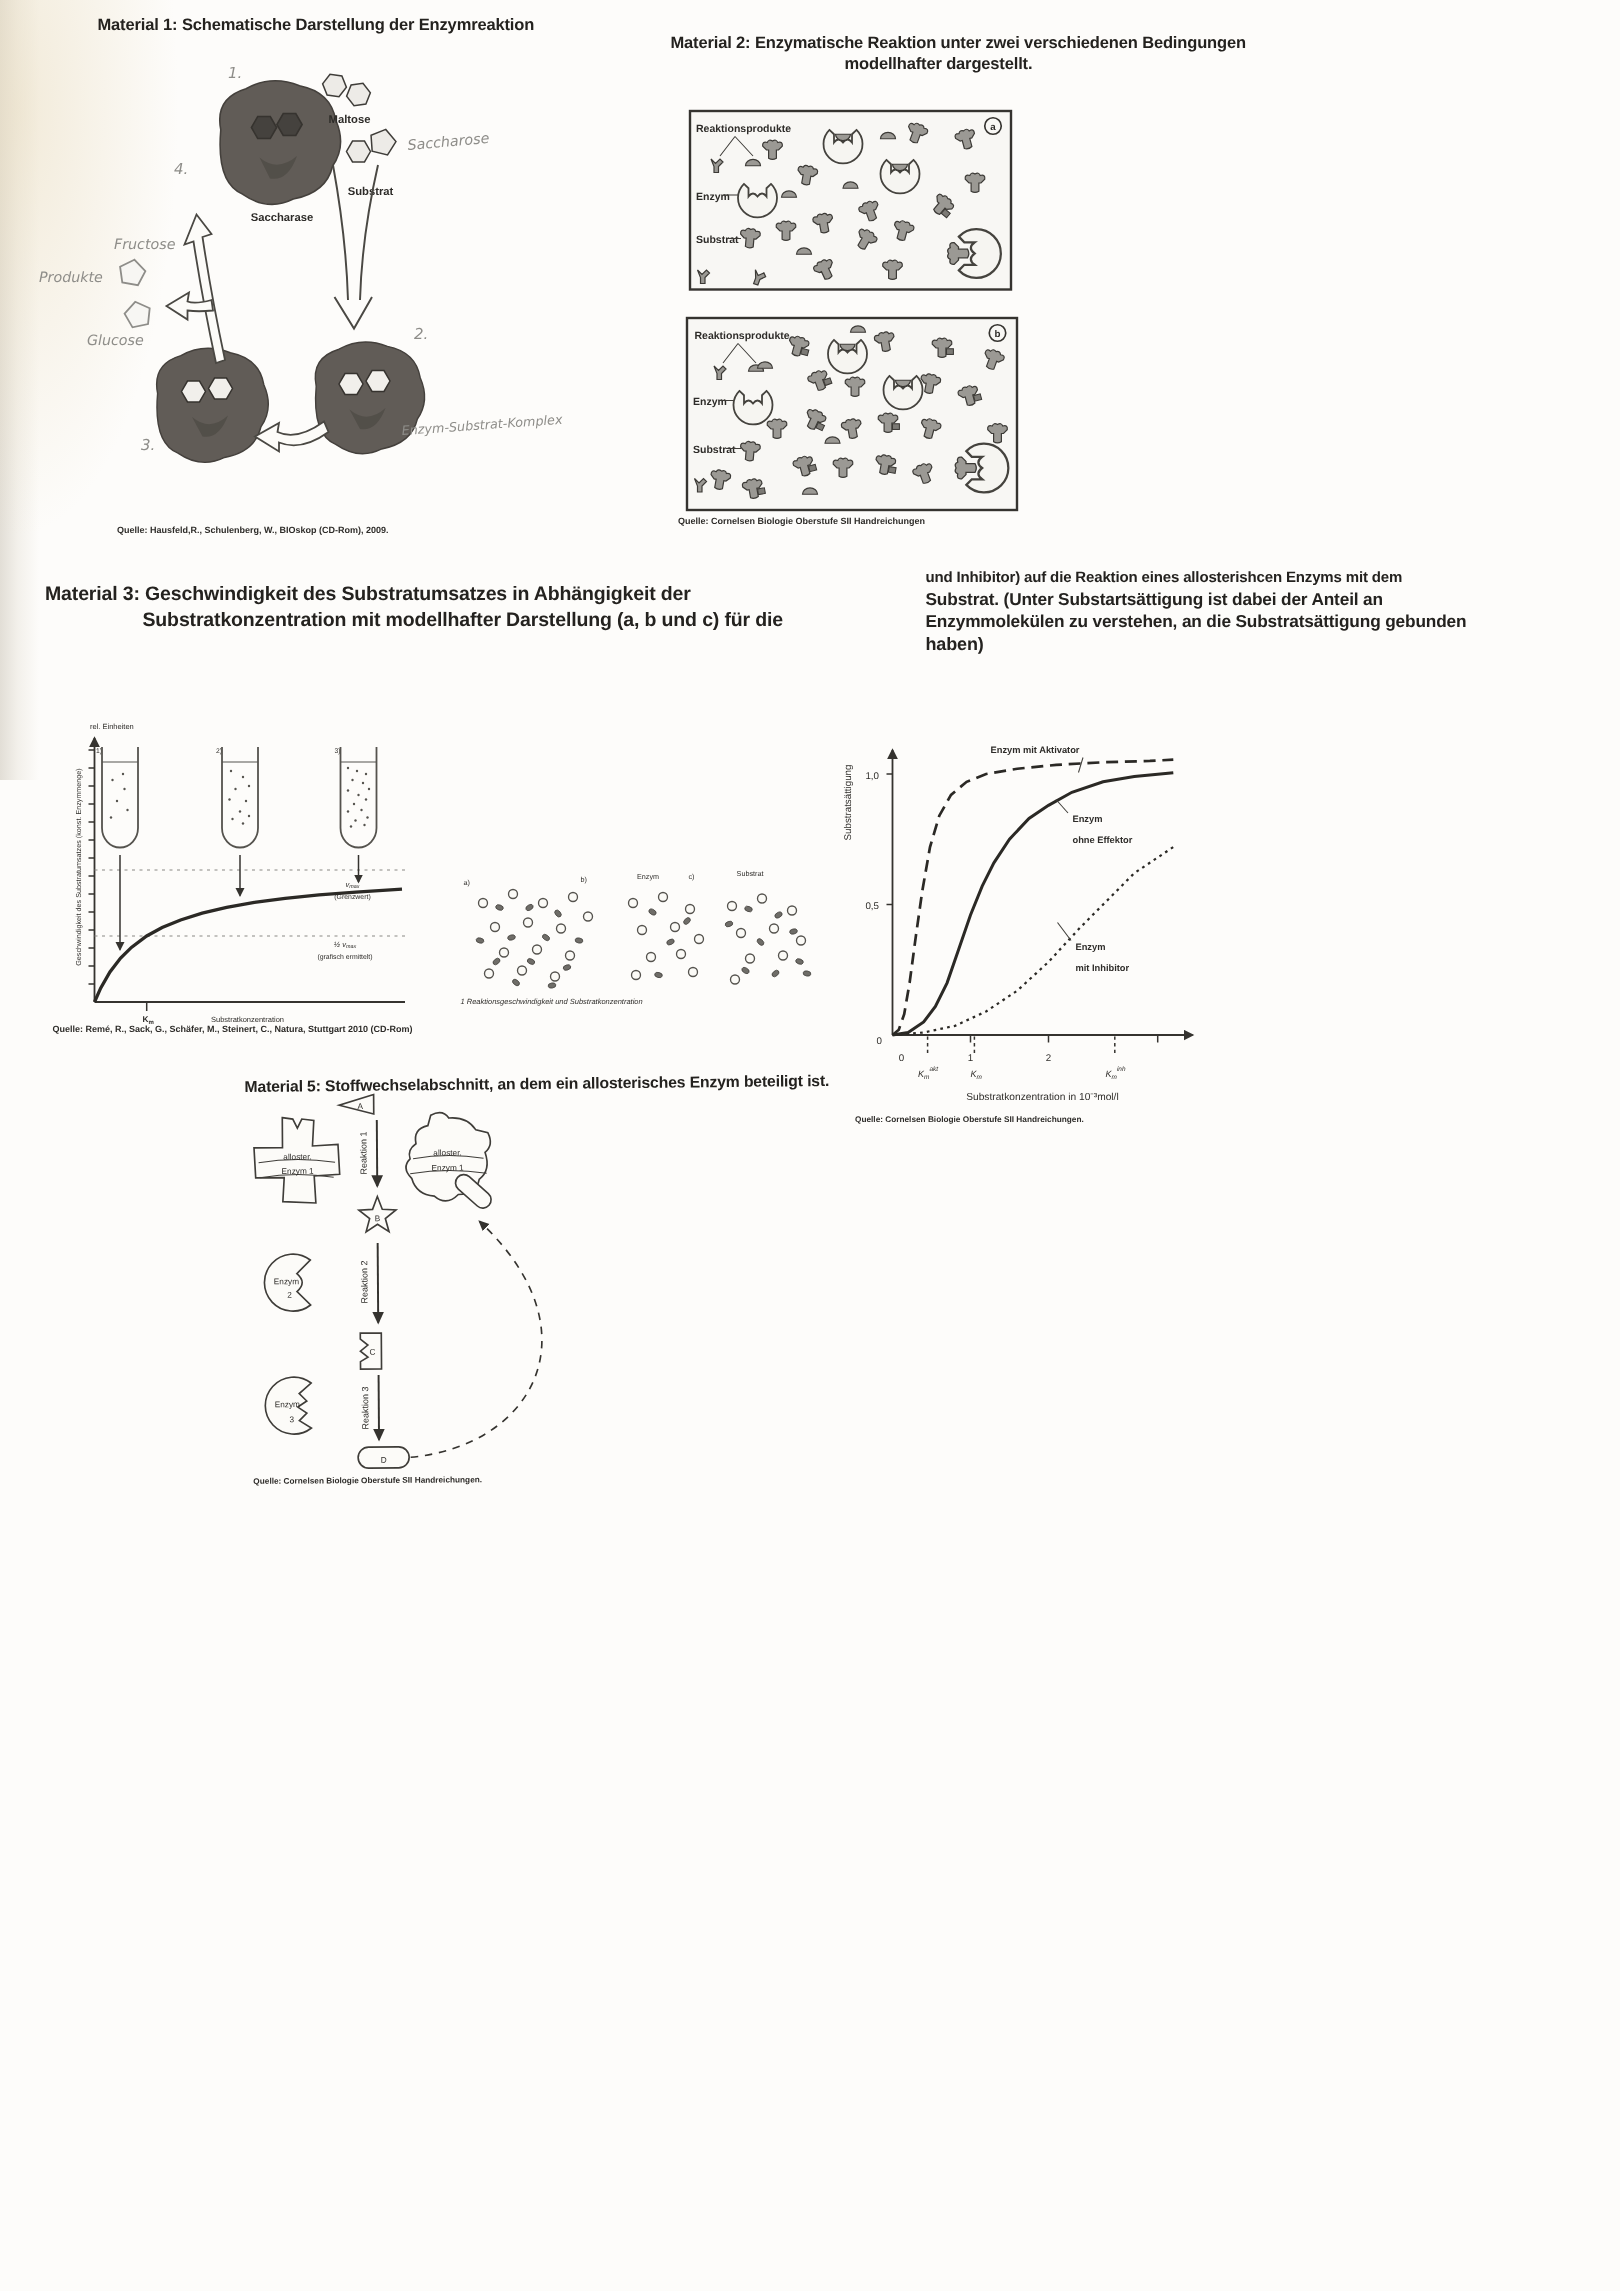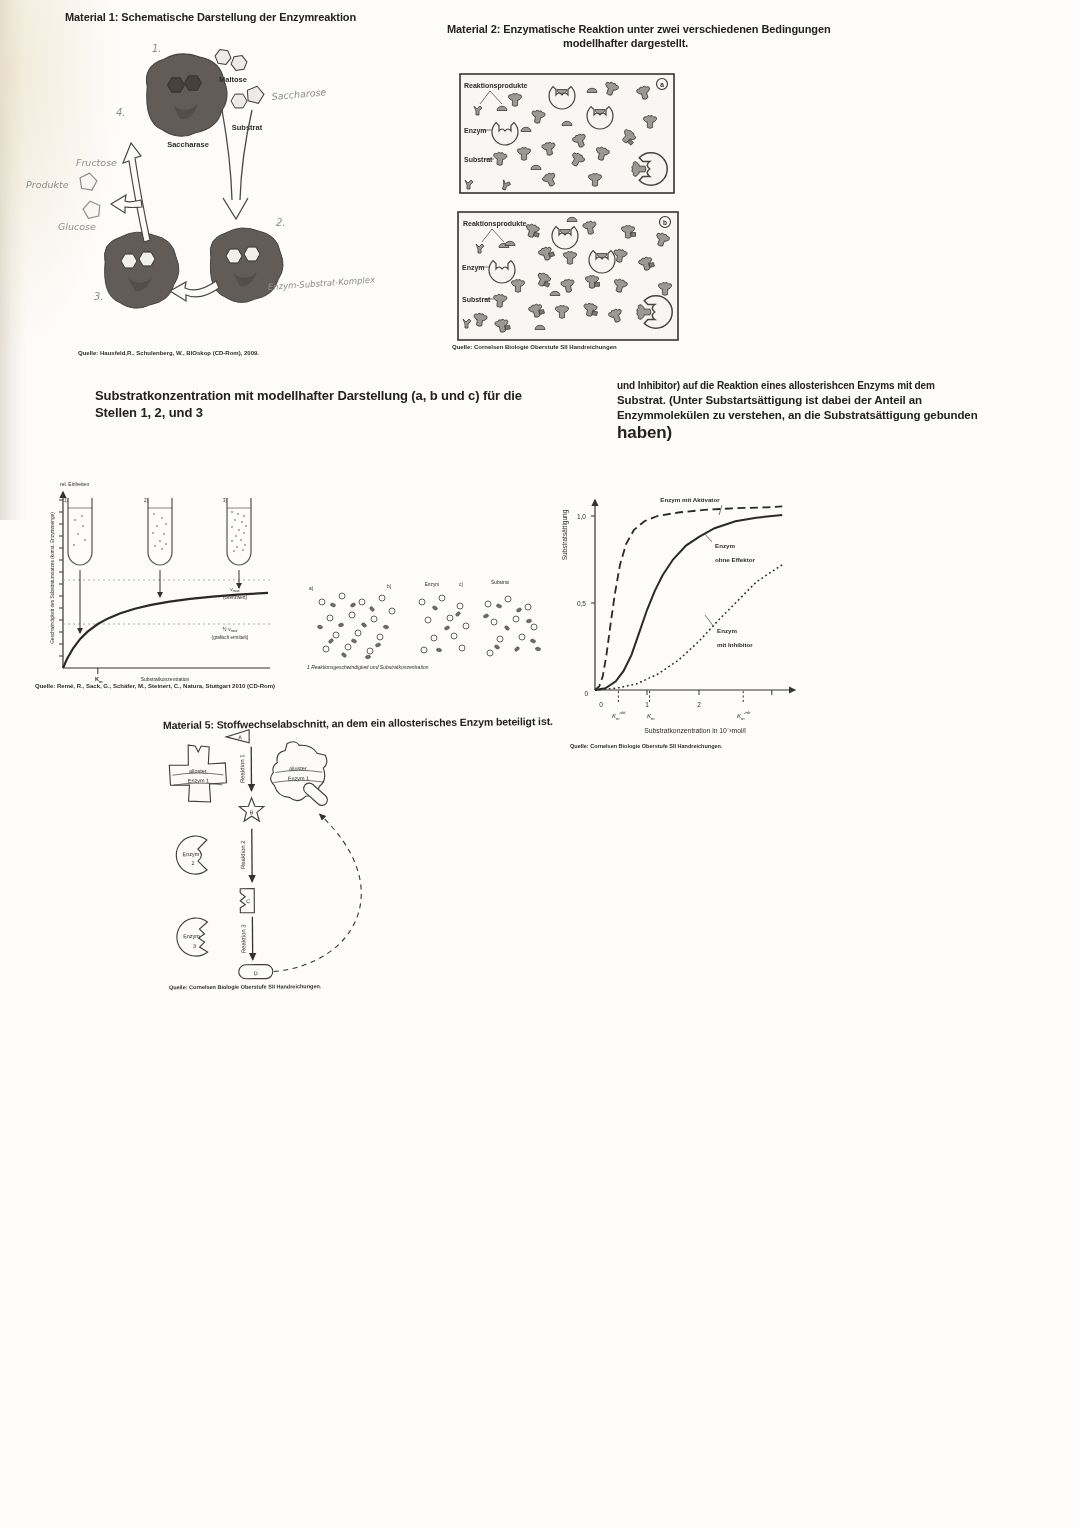--- a/index.html
+++ b/index.html
@@ -223,22 +223,22 @@
       <use href="#dome" transform="translate(105,226)"></use>
       <use href="#dome" transform="translate(90,260)"></use>
       <use href="#dome" transform="translate(60,176)"></use>
       <use href="#fork" transform="translate(17,255)"></use>
     </g>
   </g>
   <text x="2" y="281" font-size="6" class="bold" fill="#3a3833">Quelle: Cornelsen Biologie Oberstufe SII Handreichungen</text>
 </svg>
 
 <div class="sec" style="left:30px;top:388px">
+  <div class="mtitle" style="font-size:13px">Material 3: Geschwindigkeit des Substratumsatzes in Abhängigkeit der</div>
   <div class="mtitle" style="font-size:13px;padding-left:65px">Substratkonzentration mit modellhafter Darstellung (a, b und c) für die</div>
-  <div class="mtitle" style="font-size:13px;padding-left:65px">Stellen 1, 2, und 3</div>
 </div>
 
 <svg class="sec" style="left:30px;top:478px" width="510" height="215" viewBox="0 0 510 215">
   <defs>
     <marker id="arr3" markerWidth="8" markerHeight="8" refX="5" refY="3" orient="auto">
       <path d="M0,0 L6,3 L0,6 Z" fill="#35332f"></path>
     </marker>
   </defs>
 
   <line class="axis" x1="33" y1="190" x2="33" y2="14" marker-end="url(#arr3)"></line>
@@ -404,21 +404,21 @@
   </g>
   <text x="277" y="191" font-size="5" font-style="italic">1 Reaktionsgeschwindigkeit und Substratkonzentration</text>
 
   <text x="5" y="210" font-size="6" class="bold" fill="#3a3833">Quelle: Remé, R., Sack, G., Schäfer, M., Steinert, C., Natura, Stuttgart 2010 (CD-Rom)</text>
 </svg>
 
 <div class="sec" style="left:555px;top:380px;width:460px">
   <div class="mtitle" style="font-size:10px;padding-left:62px">und Inhibitor) auf die Reaktion eines allosterishcen Enzyms mit dem</div>
   <div class="mtitle" style="font-size:11.5px;padding-left:62px">Substrat. (Unter Substartsättigung ist dabei der Anteil an</div>
   <div class="mtitle" style="font-size:11.5px;padding-left:62px">Enzymmolekülen zu verstehen, an die Substratsättigung gebunden</div>
-  <div class="mtitle" style="font-size:17px;padding-left:62px">haben)</div>
+  <div class="mtitle" style="font-size:12px;padding-left:62px">haben)</div>
 </div>
 
 <svg class="sec" style="left:555px;top:488px" width="300" height="275" viewBox="0 0 300 275">
   <defs>
     <marker id="arr4" markerWidth="8" markerHeight="8" refX="5" refY="3" orient="auto">
       <path d="M0,0 L6,3 L0,6 Z" fill="#35332f"></path>
     </marker>
   </defs>
   <line class="axis" x1="40" y1="202" x2="40" y2="12" marker-end="url(#arr4)"></line>
   <line class="axis" x1="40" y1="202" x2="240" y2="202" marker-end="url(#arr4)"></line>

